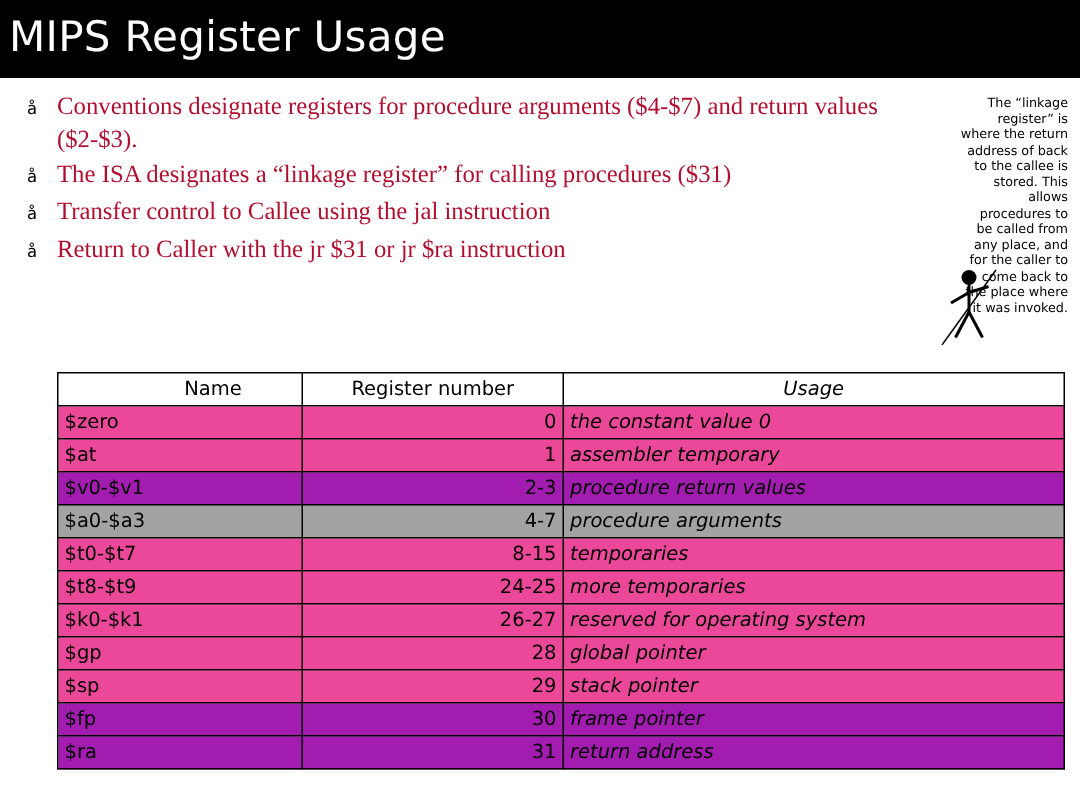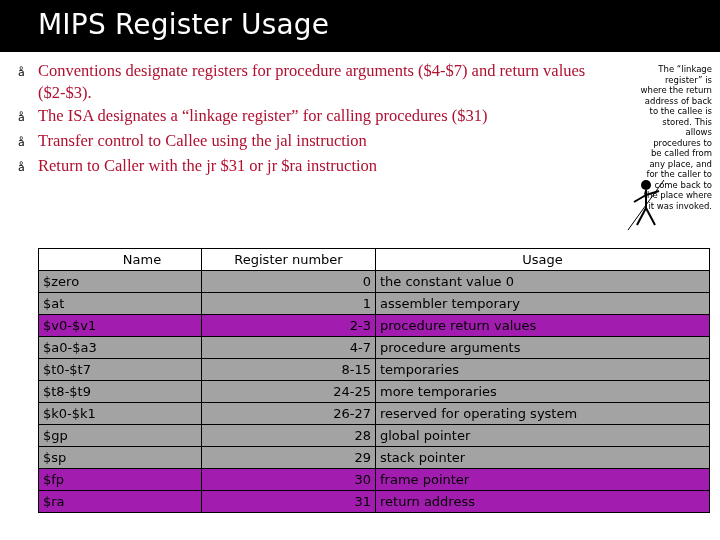--- a/index.html
+++ b/index.html
@@ -19,21 +19,21 @@
   .title-bar {
     position: absolute;
     left: 0;
     top: 0;
     width: 720px;
     height: 52px;
     background: #000000;
   }
   .title-text {
     position: absolute;
-    left: 38px;
+    left: 6px;
     top: 8px;
     font-size: 28px;
     color: #ffffff;
     font-family: "DejaVu Sans", sans-serif;
     letter-spacing: 0.2px;
     white-space: nowrap;
   }
 
   
   .bullets {
@@ -103,21 +103,21 @@
     border: 1px solid #000000;
     padding: 0 4px;
     height: 21px;
     font-size: 13px;
     font-family: "DejaVu Sans", sans-serif;
     font-weight: normal;
     vertical-align: middle;
   }
   .col-name   { width: 110px; }
   .col-num    { width: 165px; }
-  .col-usage  { width: 325px; }
+  .col-usage  { width: 325px; font-style: italic; }
 
   .hdr td {
     text-align: center;
     font-size: 13.5px;
     background: #ffffff;
   }
   .hdr .col-name { text-align: center; padding-left: 48px; }
 
   td.name {
     font-family: "DejaVu Sans Mono", monospace;
@@ -132,21 +132,21 @@
   }
   td.usage {
     text-align: left;
     padding-left: 6px;
     font-size: 13px;
   }
 
   
   .tint-pink  td { background: #a21caf; }
   .tint-green td { background: #a3a3a3; }
-  .tint-none  td { background: #a3a3a3; }
+  .tint-none  td { background: #ec4899; }
 </style>
 </head>
 <body>
 
 <div class="title-bar">
   <div class="title-text">MIPS Register Usage</div>
 </div>
 
 <div class="bullets">
   <div class="bullet-row">

